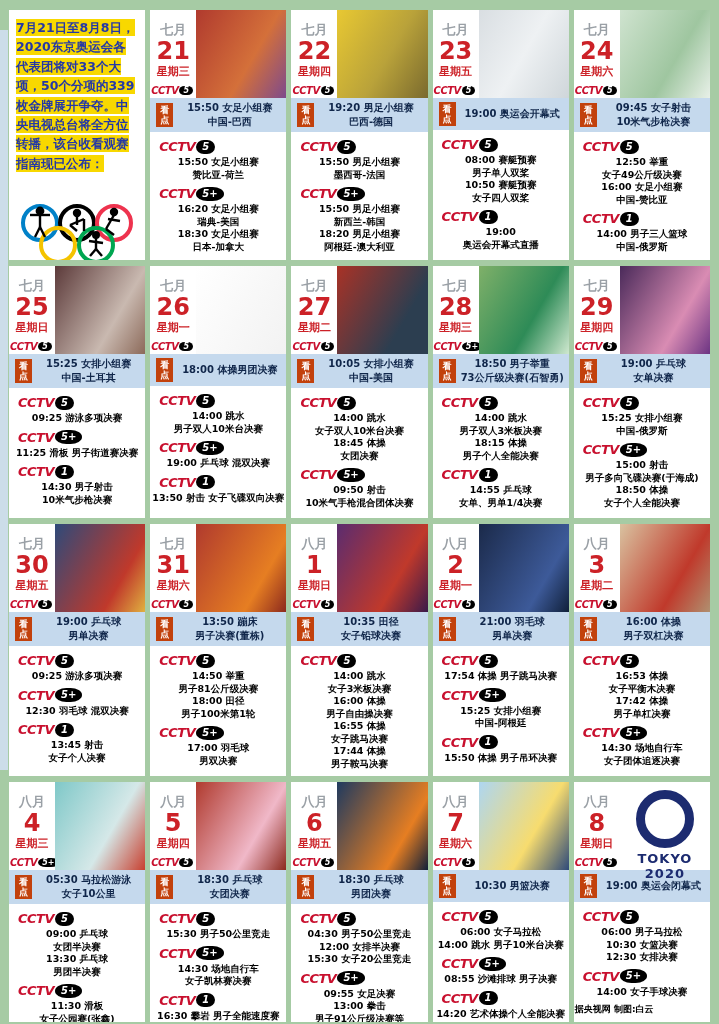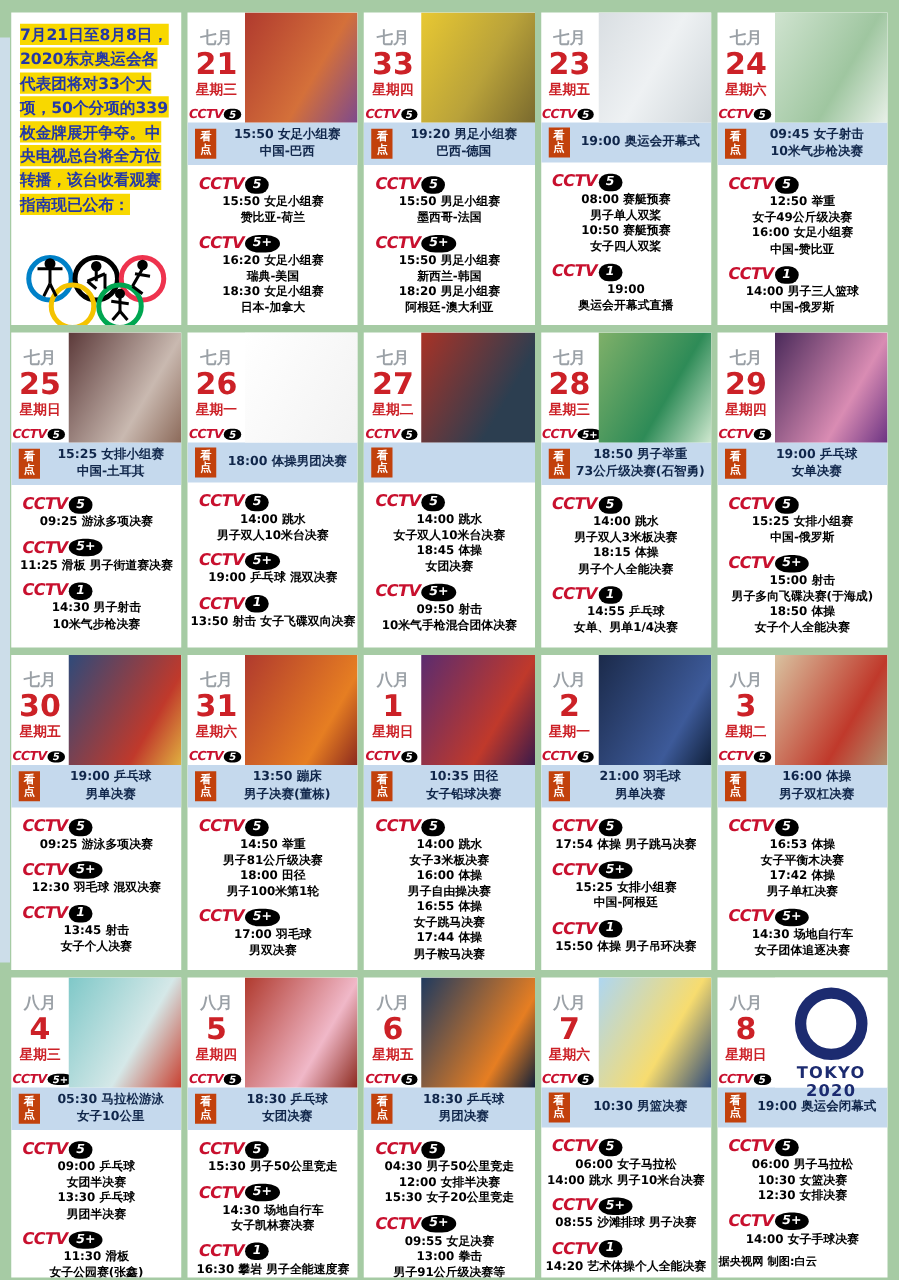--- a/index.html
+++ b/index.html
@@ -112,21 +112,21 @@
           <div>瑞典-美国</div>
           <div>18:30 女足小组赛</div>
           <div>日本-加拿大</div>
         </div>
       </div>
   </div>
     <div class="card day-card">
     <div class="day-header">
       <div class="date-col">
         <div class="month">七月</div>
-        <div class="daynum">33</div>
+        <div class="daynum">22</div>
         <div class="weekday">星期四</div>
         <div class="mini-logo"><span class="cctv sm">
               <span class="w">CCTV</span>
               <span class="n">5</span>
             </span></div>
       </div>
       <div class="photo" style="background: linear-gradient(120deg, rgb(232, 200, 50), rgb(185, 162, 58) 55%, rgb(122, 106, 46));"></div>
     </div>
     <div class="hl-band">
       <div class="badge">看点</div>
@@ -334,20 +334,24 @@
         <div class="weekday">星期二</div>
         <div class="mini-logo"><span class="cctv sm">
               <span class="w">CCTV</span>
               <span class="n">5</span>
             </span></div>
       </div>
       <div class="photo" style="background: linear-gradient(120deg, rgb(169, 50, 38), rgb(44, 62, 80) 70%);"></div>
     </div>
     <div class="hl-band">
       <div class="badge">看点</div>
+      <div class="hl-lines">
+          <div>10:05 女排小组赛</div>
+          <div>中国-美国</div>
+        </div>
     </div>
     <div class="body">
         <div class="sec-logo"><span class="cctv">
             <span class="w">CCTV</span>
             <span class="n">5</span>
           </span></div>
         <div class="lines">
           <div>14:00 跳水</div>
           <div>女子双人10米台决赛</div>
           <div>18:45 体操</div>

